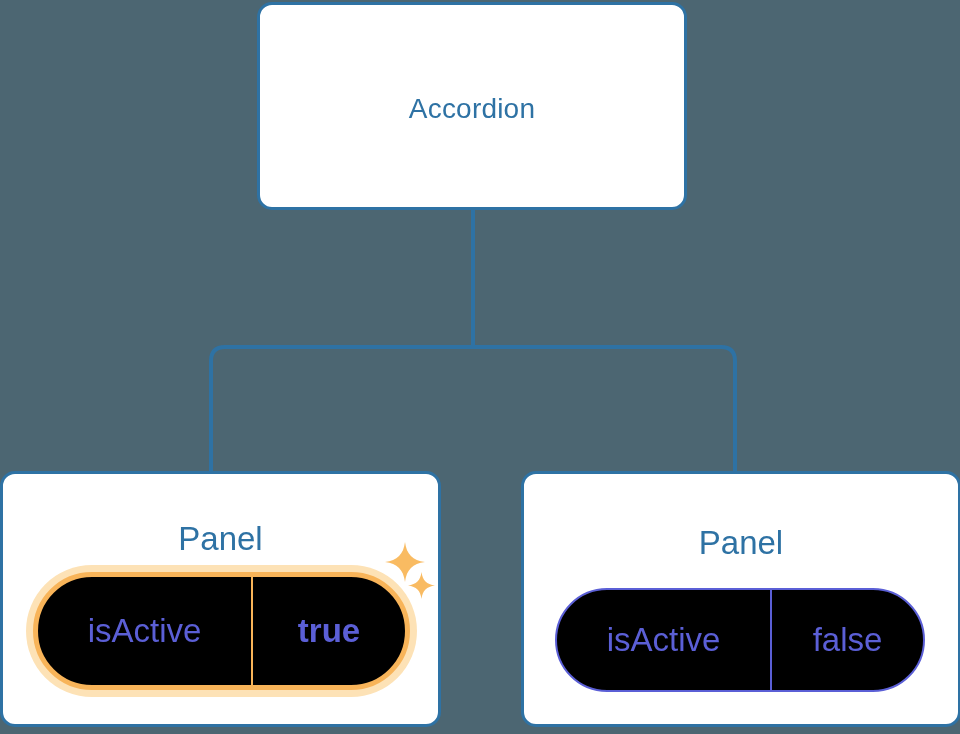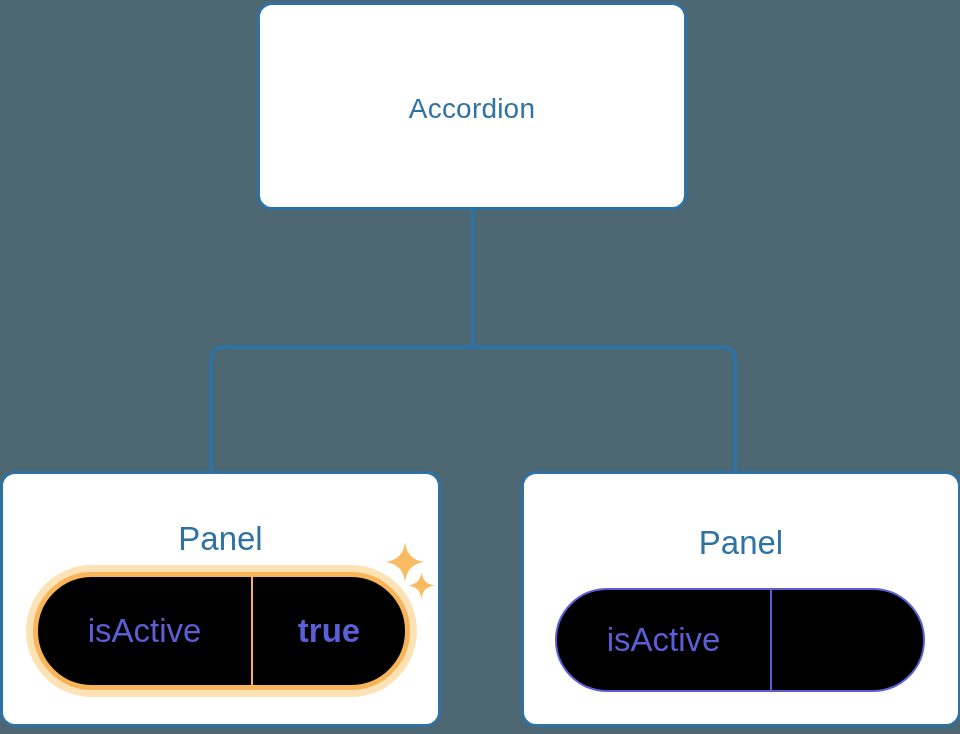--- a/index.html
+++ b/index.html
@@ -211,15 +211,16 @@
   <svg class="sparkle sparkle-small" viewBox="0 0 27 27" xmlns="http://www.w3.org/2000/svg">
     <path d="M13.5 0 C14.6 8.4 18.6 12.4 27 13.5 C18.6 14.6 14.6 18.6 13.5 27 C12.4 18.6 8.4 14.6 0 13.5 C8.4 12.4 12.4 8.4 13.5 0 Z" fill="#f9bb62"></path>
   </svg>
 
   <div class="node-card node-panel-right">
     <div class="node-title">Panel</div>
   </div>
 
   <div class="prop-pill pill-plain pill-right">
     <div class="pill-key">isActive</div>
+    <div class="pill-value">false</div>
   </div>
 
 </div>
 
 </body></html>

